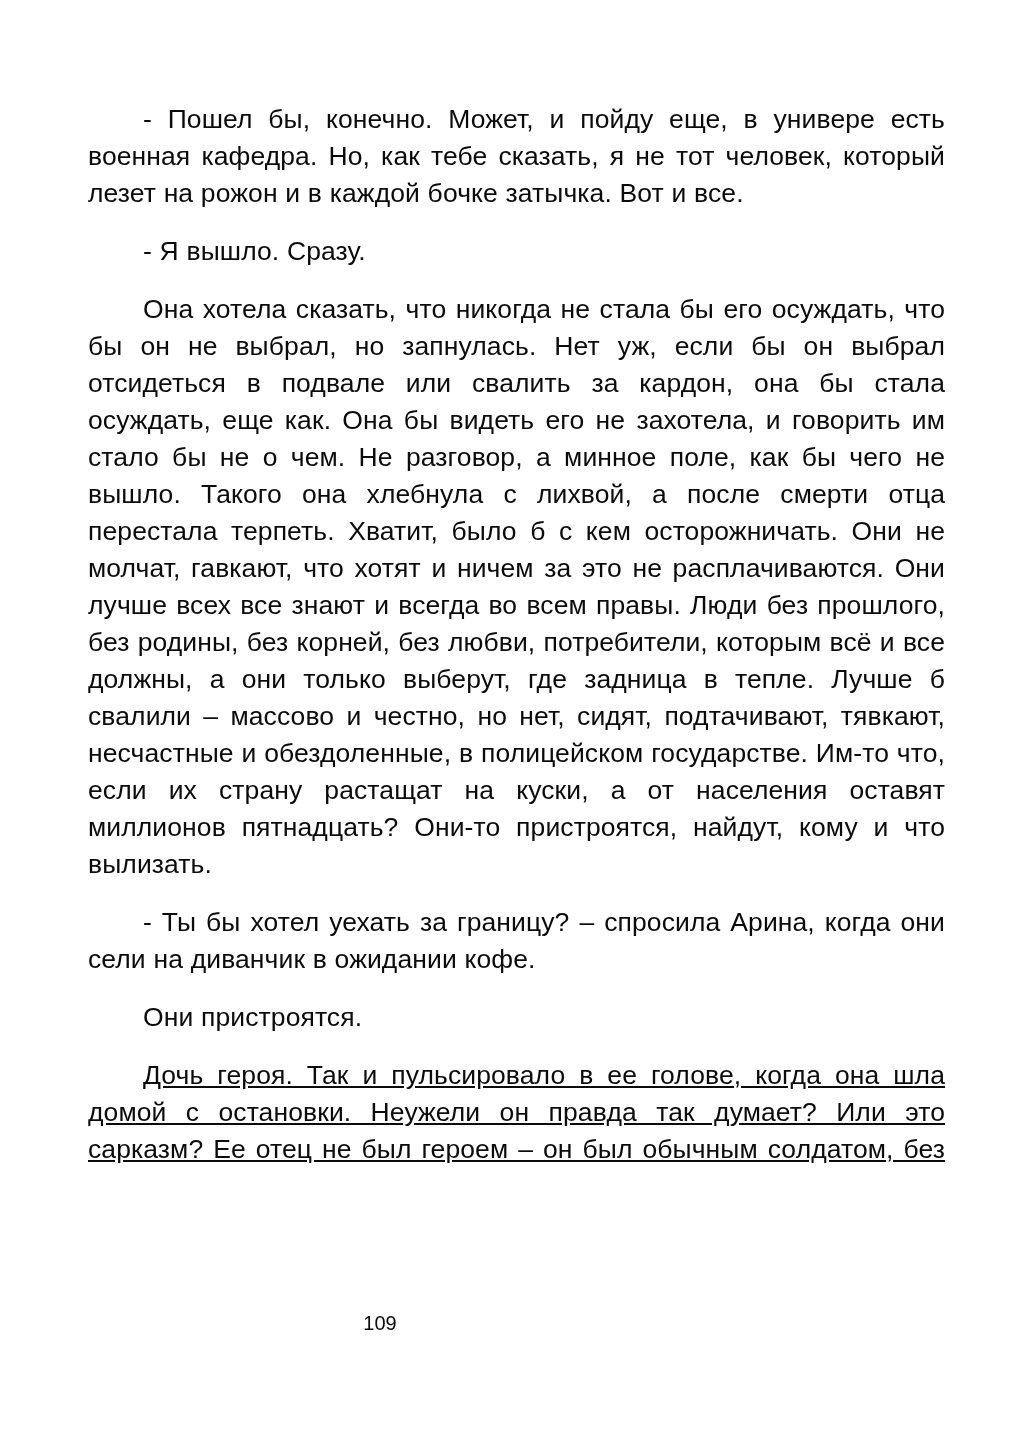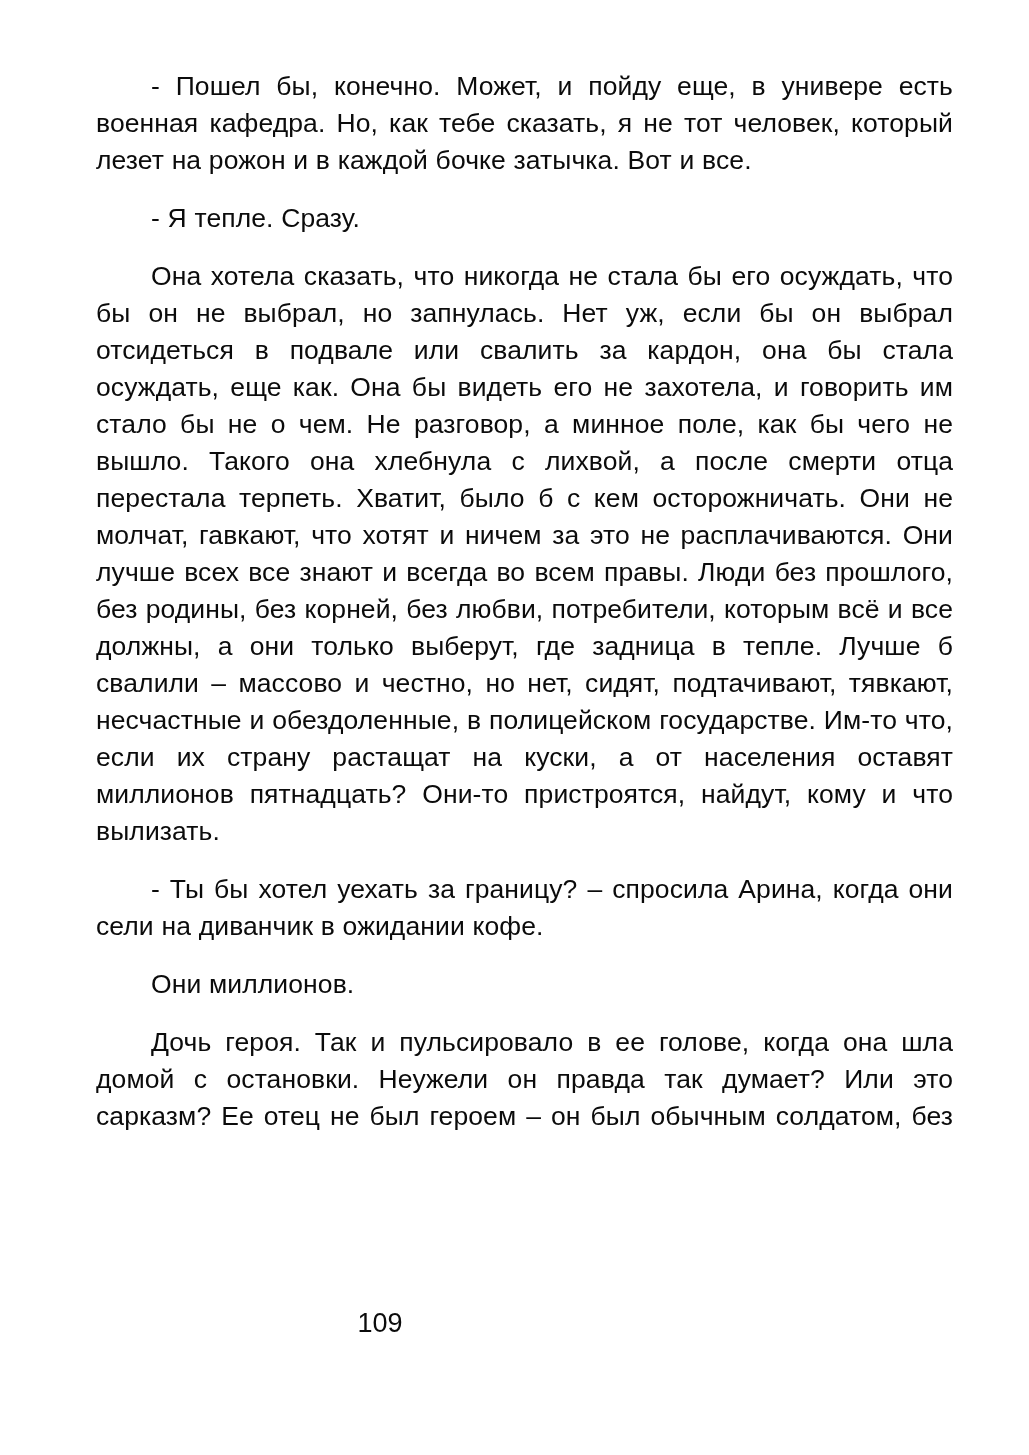--- a/index.html
+++ b/index.html
@@ -17,78 +17,78 @@
     background: #ffffff;
     overflow: hidden;
     font-family: "Liberation Sans", "DejaVu Sans", sans-serif;
     color: #000000;
     box-sizing: border-box;
   }
 
   .text-column {
     position: absolute;
     left: 88px;
-    top: 68px;
+    top: 101px;
     width: 857px;
-    margin-left: 8px;
   }
 
   .para {
     margin: 0 0 21px 0;
     font-size: 26.5px;
     line-height: 37px;
     text-align: justify;
     text-justify: inter-word;
     text-indent: 55px;
     color: #0b0b0b;
     letter-spacing: 0.1px;
     word-spacing: 0.2px;
     hyphens: none;
     -webkit-hyphens: none;
   }
 
   .para:last-of-type {
     margin-bottom: 0;
+    text-decoration: underline;
   }
 
   
   .para.continues {
     text-align-last: justify;
   }
 
   .page-number {
     position: absolute;
     left: 0;
     top: 1306px;
     width: 760px;
     text-align: center;
-    font-size: 27px;
+    font-size: 20px;
     line-height: 34px;
     color: #0b0b0b;
     font-family: "Liberation Sans", "DejaVu Sans", sans-serif;
   }
 </style>
 </head>
 <body>
 
 <div class="page">
 
   <div class="text-column">
 
     <p class="para">- Пошел бы, конечно. Может, и пойду еще, в универе есть военная кафедра. Но, как тебе сказать, я не тот человек, который лезет на рожон и в каждой бочке затычка. Вот и все.</p>
 
-    <p class="para">- Я тепле. Сразу.</p>
+    <p class="para">- Я вышло. Сразу.</p>
 
     <p class="para">Она хотела сказать, что никогда не стала бы его осуждать, что бы он не выбрал, но запнулась. Нет уж, если бы он выбрал отсидеться в подвале или свалить за кардон, она бы стала осуждать, еще как. Она бы видеть его не захотела, и говорить им стало бы не о чем. Не разговор, а минное поле, как бы чего не вышло. Такого она хлебнула с лихвой, а после смерти отца перестала терпеть. Хватит, было б с кем осторожничать. Они не молчат, гавкают, что хотят и ничем за это не расплачиваются. Они лучше всех все знают и всегда во всем правы. Люди без прошлого, без родины, без корней, без любви, потребители, которым всё и все должны, а они только выберут, где задница в тепле.  Лучше б свалили – массово и честно, но нет, сидят, подтачивают, тявкают, несчастные и обездоленные, в полицейском государстве. Им-то что, если их страну растащат на куски, а от населения оставят миллионов пятнадцать? Они-то пристроятся, найдут, кому и что вылизать.</p>
 
     <p class="para">- Ты бы хотел уехать за границу? – спросила Арина, когда они сели на диванчик в ожидании кофе.</p>
 
 
 
-    <p class="para">Они миллионов.</p>
+    <p class="para">Они пристроятся.</p>
 
     <p class="para continues">Дочь героя. Так и пульсировало в ее голове, когда она шла домой с остановки. Неужели он правда так думает? Или это сарказм? Ее отец не был героем – он был обычным солдатом, без</p>
 
   </div>
 
   <div class="page-number">109</div>
 
 </div>
 
 </body></html>

